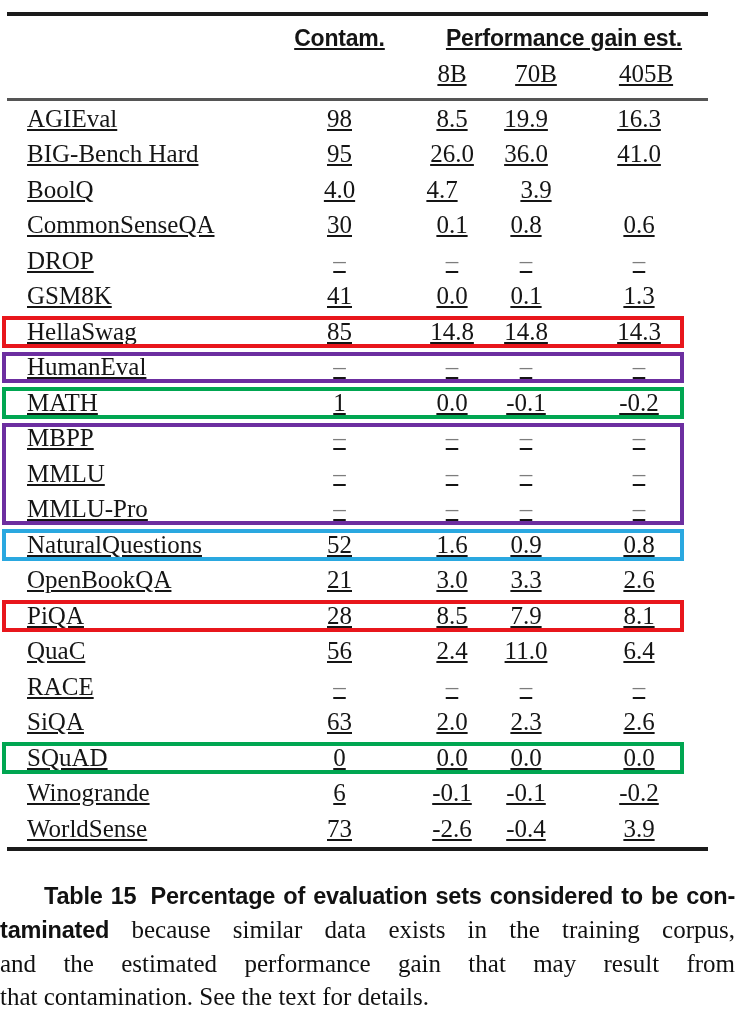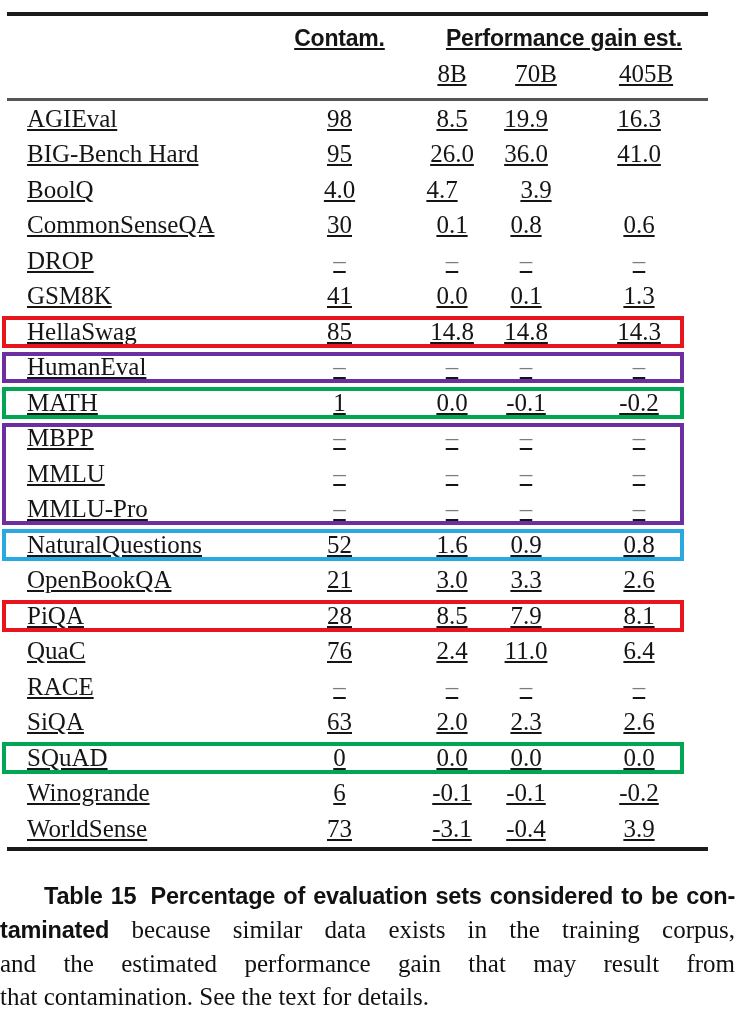--- a/index.html
+++ b/index.html
@@ -206,21 +206,21 @@
           <div class="cell-name">PiQA</div>
           <div class="num">28</div>
           <div class="num">8.5</div>
           <div class="num c4">7.9</div>
           <div class="num">8.1</div>
         </div>
       </div>
 
       <div class="grid5 trow">
         <div class="cell-name">QuaC</div>
-        <div class="num">76</div>
+        <div class="num">56</div>
         <div class="num">2.4</div>
         <div class="num c4">11.0</div>
         <div class="num">6.4</div>
       </div>
       <div class="grid5 trow">
         <div class="cell-name">RACE</div>
         <div class="num dash">–</div>
         <div class="num dash">–</div>
         <div class="num c4 dash">–</div>
         <div class="num dash">–</div>
@@ -246,21 +246,21 @@
       <div class="grid5 trow">
         <div class="cell-name">Winogrande</div>
         <div class="num">6</div>
         <div class="num">-0.1</div>
         <div class="num c4">-0.1</div>
         <div class="num">-0.2</div>
       </div>
       <div class="grid5 trow">
         <div class="cell-name">WorldSense</div>
         <div class="num">73</div>
-        <div class="num">-3.1</div>
+        <div class="num">-2.6</div>
         <div class="num c4">-0.4</div>
         <div class="num">3.9</div>
       </div>
 
     </div>
 
     <div class="rule-heavy"></div>
   </div>
 
   <div class="caption">

